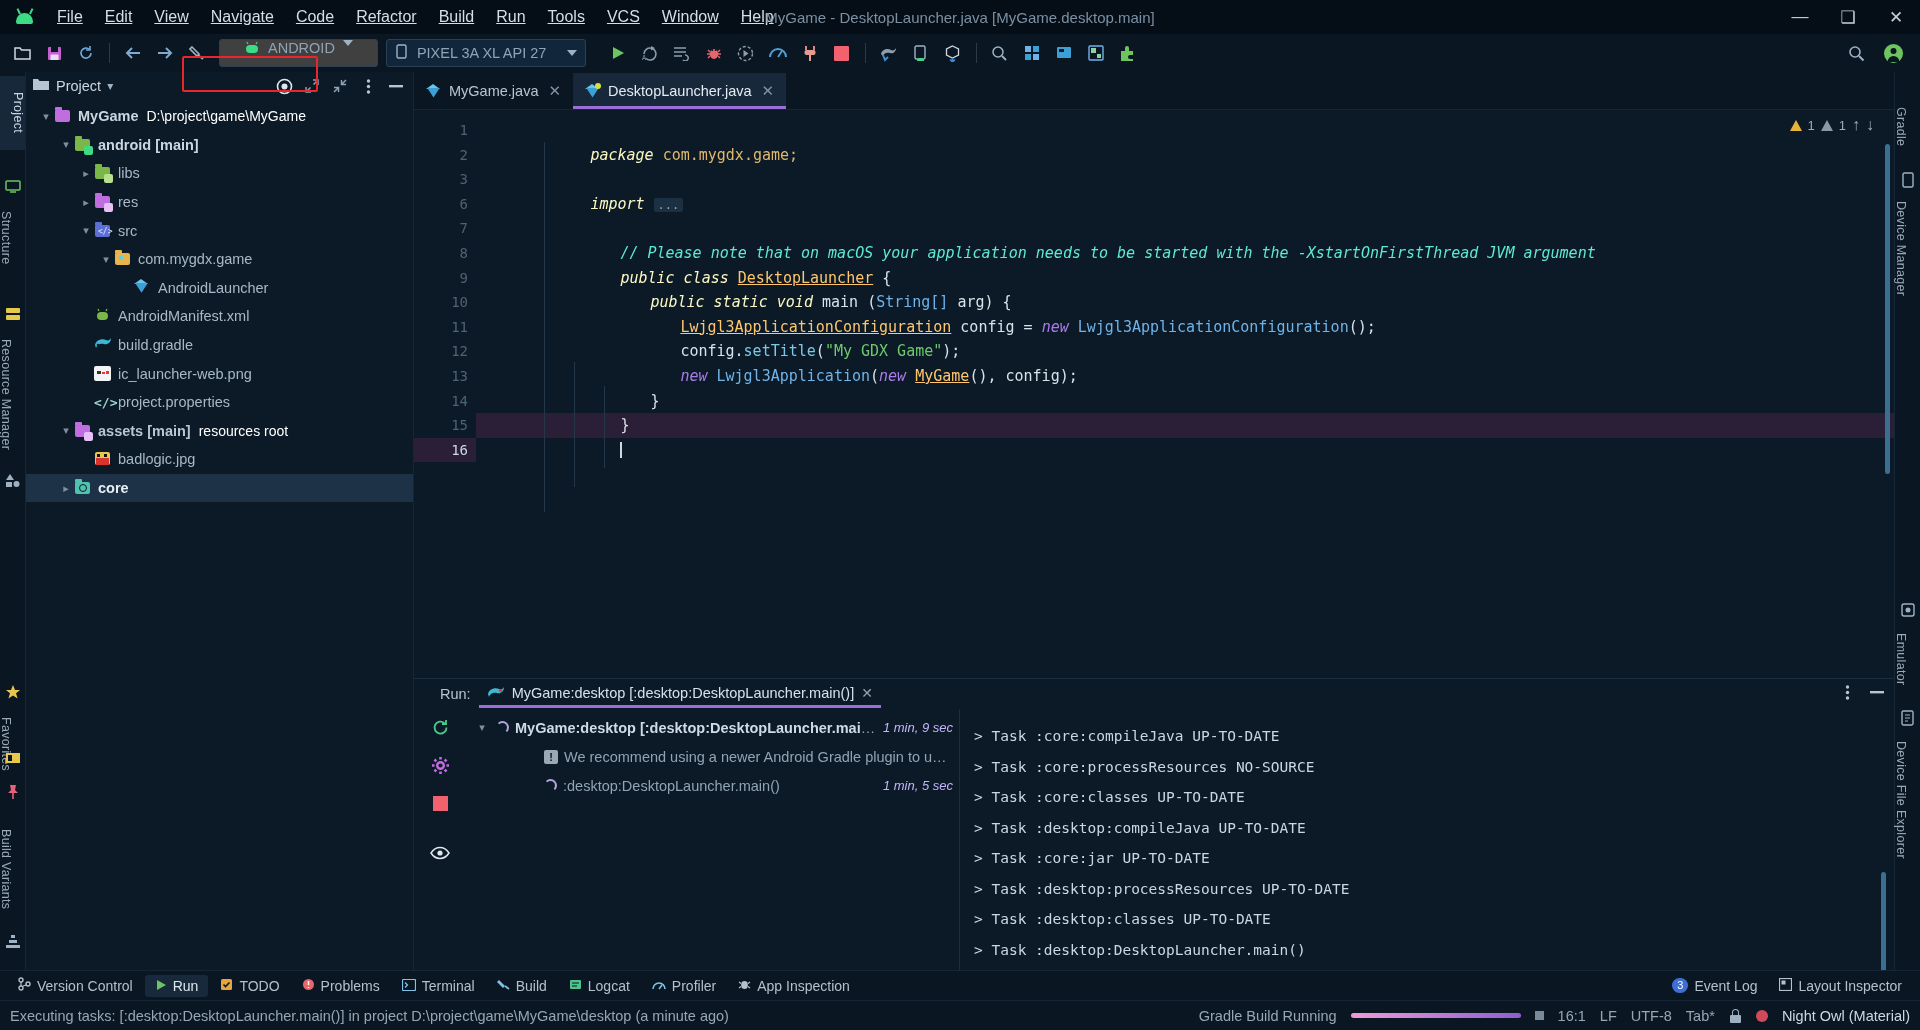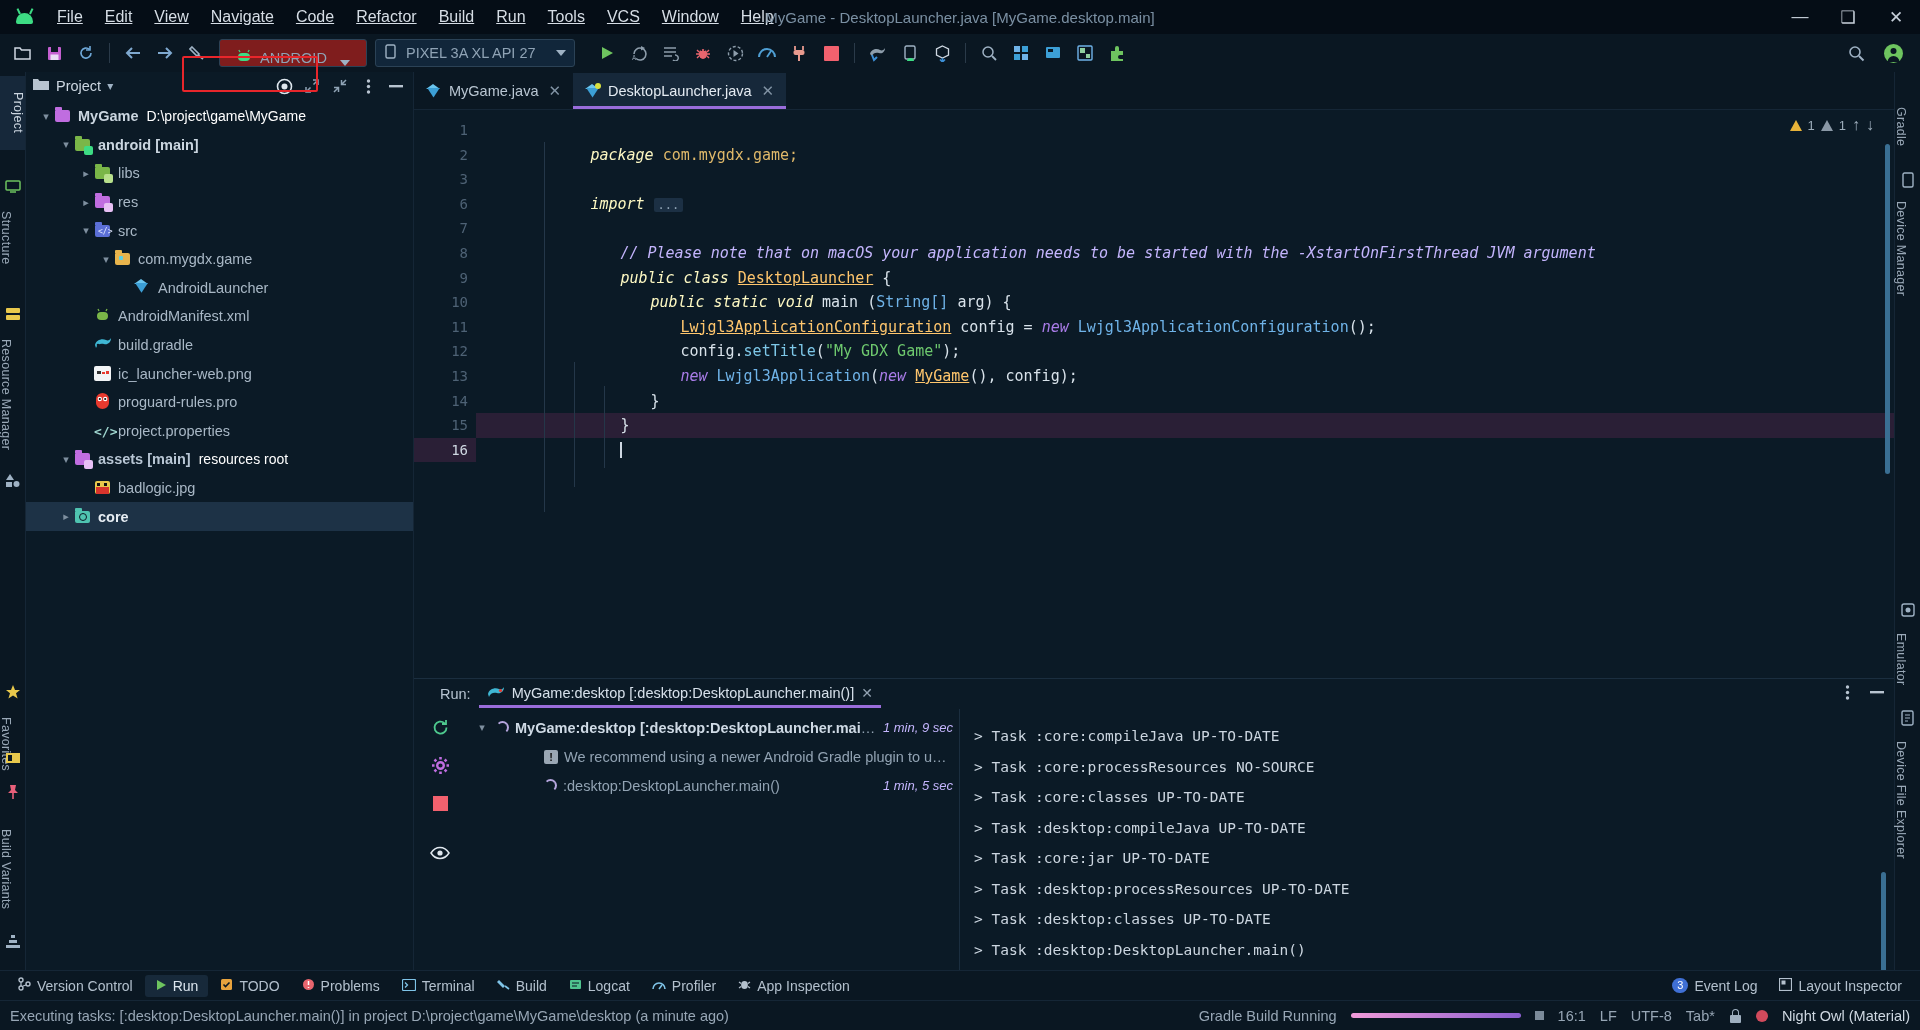--- a/index.html
+++ b/index.html
@@ -40,23 +40,23 @@
     color: #c5ced8; font-size: 17px; }
 
   
   .toolbar { height: 38px; background: #0a1722; display: flex; align-items: center;
     padding-left: 6px; position: relative; }
   .tb-ico { width: 30px; height: 30px; display: flex; align-items: center; justify-content: center;
     margin: 0 1px; position: relative; }
   .tb-sep { width: 1px; height: 20px; background: #2a3a49; margin: 0 7px; }
 
   .dd-module {
-    display: flex; align-items: flex-end; height: 28px; min-width: 148px;
-    background: #7f1d1d; border: 1px solid #2b4256; border-radius: 3px;
-    padding: 0 16px; margin-left: 6px; gap: 8px;
+    display: flex; align-items: flex-start; height: 28px; min-width: 148px;
+    background: #404040; border: 1px solid #2b4256; border-radius: 3px;
+    padding: 0 24px; margin-left: 6px; gap: 8px;
   }
   .dd-device {
     display: flex; align-items: center; height: 28px; min-width: 200px;
     background: #11263a; border: 1px solid #2b4256; border-radius: 3px;
     padding: 0 8px; margin-left: 8px; gap: 8px;
   }
   .dd-label { color: #8fa3b5; font-size: 14.5px; flex: 1; white-space: nowrap; }
   .caret { width: 0; height: 0; border-left: 5px solid transparent; border-right: 5px solid transparent;
     border-top: 6px solid #9fb2c4; }
   .redbox {
@@ -133,21 +133,21 @@
   .indent-g { position: absolute; top: 8px; bottom: 0; width: 1px; background: #243749; }
   .cursor-bar { display: inline-block; width: 1.5px; height: 16px; background: #cfd8e2;
     vertical-align: -3px; }
   .kw { color: #fef9c3; font-style: italic; }
   .kw2 { color: #a97ce8; font-style: italic; }
   .typ { color: #ffc66d; text-decoration: underline; }
   .cls { color: #6fb3e8; }
   .mth { color: #7ec8e8; }
   .str { color: #6ec86e; }
   .num { color: #e8877a; }
-  .cmt { color: #c4b5fd; font-style: italic; }
+  .cmt { color: #5eead4; font-style: italic; }
   .pln { color: #d8e2ea; }
   .pkg { color: #e0b96a; }
   .elip { background: #1c3044; color: #8fa3b5; padding: 0 4px; border-radius: 2px; font-size: 12px; }
 
   .ed-marks { position: absolute; right: 20px; top: 6px; display: flex; align-items: center;
     gap: 6px; font-size: 13px; color: #9cacba; }
   .warn-tri { width: 0; height: 0; border-left: 6px solid transparent; border-right: 6px solid transparent;
     border-bottom: 11px solid #e8b339; }
   .gray-tri { width: 0; height: 0; border-left: 6px solid transparent; border-right: 6px solid transparent;
     border-bottom: 11px solid #8a98a6; }
@@ -610,33 +610,20 @@
           <span style="width:68px"></span>
           <span class="tico">
             <span style="position:absolute;left:0;top:1px;width:17px;height:15px;background:#f2f4f6;border-radius:2px"></span>
             <span style="position:absolute;left:3px;top:6px;width:4px;height:3px;background:#333"></span>
             <span style="position:absolute;left:8px;top:7px;width:3px;height:2px;background:#e8392e"></span>
             <span style="position:absolute;left:12px;top:6px;width:3px;height:3px;background:#e8392e"></span>
           </span>
           <span class="tname">ic_launcher-web.png</span>
         </div>
 
-        <div class="trow">
-          <span style="width:68px"></span>
-          <span class="tico">
-            <svg width="17" height="16" viewBox="0 0 17 16">
-                <path d="M2 6a6.5 6 0 0 1 13 0v4a6.5 6 0 0 1-13 0z" fill="#e8392e"></path>
-                <circle cx="5.8" cy="6" r="2.2" fill="#fff"></circle>
-                <circle cx="11.2" cy="6" r="2.2" fill="#fff"></circle>
-                <circle cx="5.8" cy="6" r="1.1" fill="#111"></circle>
-                <circle cx="11.2" cy="6" r="1.1" fill="#111"></circle>
-              </svg>
-          </span>
-          <span class="tname">proguard-rules.pro</span>
-        </div>
 
         <div class="trow">
           <span style="width:68px"></span>
           <span class="tico">
             <span style="position:absolute;left:0;top:2px;color:#9fd6cf;font-size:13px;font-family:'DejaVu Sans Mono',monospace;font-weight:bold">&lt;/&gt;</span>
           </span>
           <span class="tname">project.properties</span>
         </div>
 
         <div class="trow">

